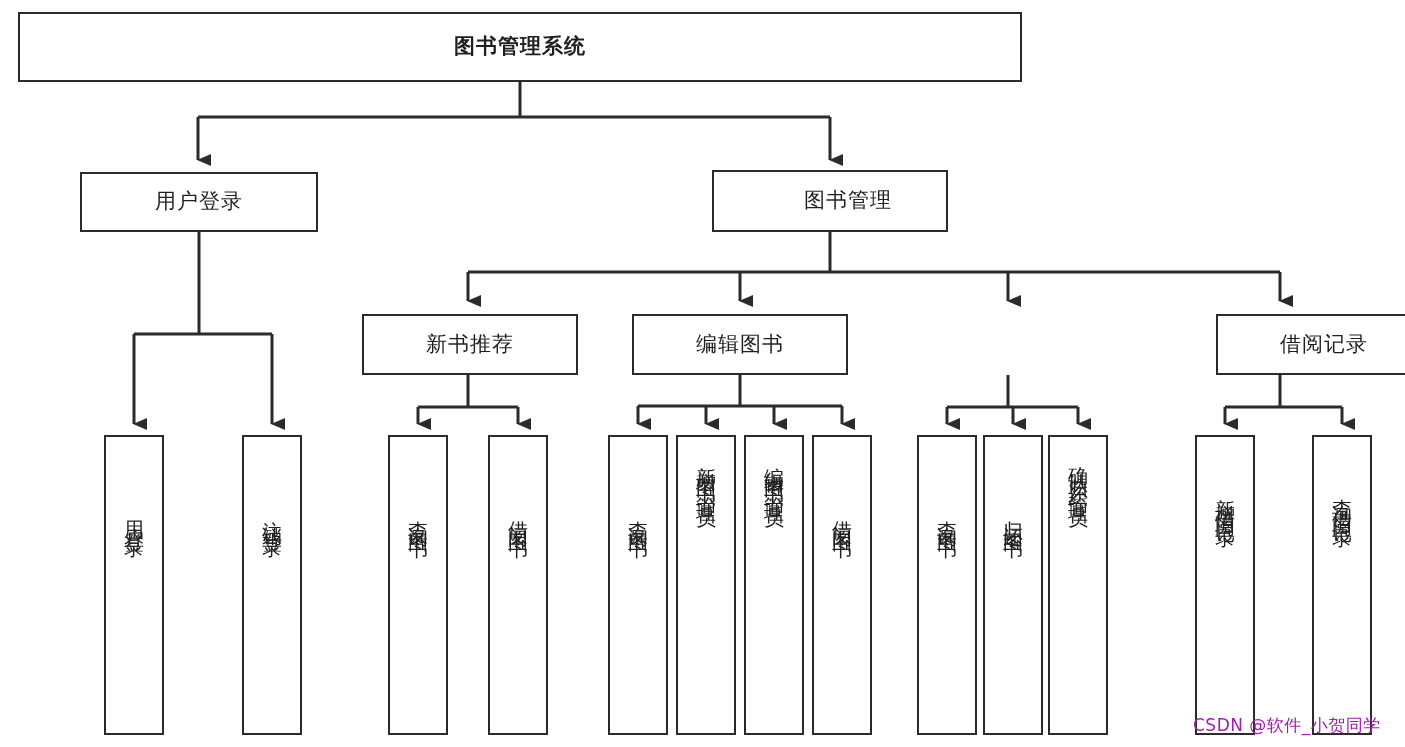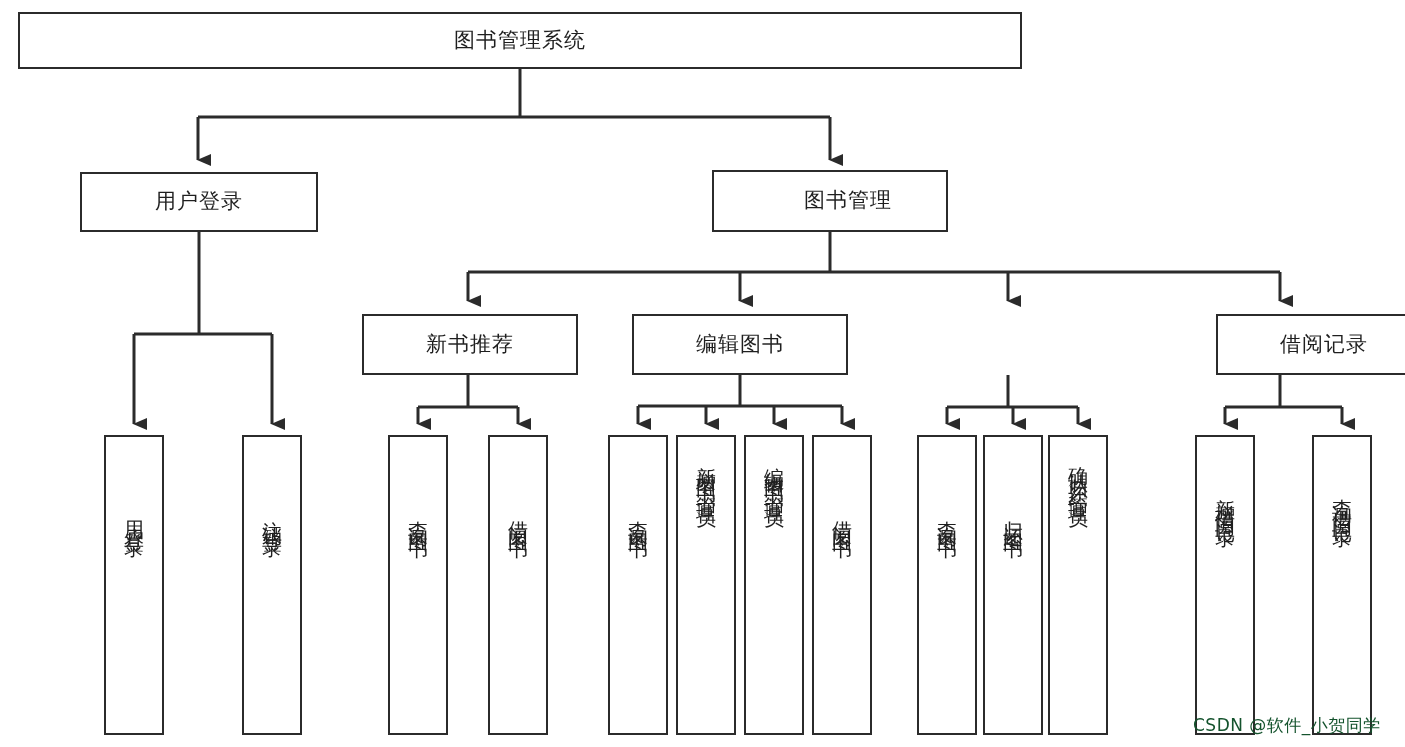--- a/index.html
+++ b/index.html
@@ -63,21 +63,21 @@
   }
   .node.leaf.mid .label {
     margin-top: 40px;
   }
   .node.leaf.tall .label {
     margin-top: 8px;
   }
   .watermark {
     position: absolute;
     font-size: 17px;
-    color: #14532d;
+    color: #a21caf;
     letter-spacing: 0.5px;
     white-space: nowrap;
     z-index: 5;
   }
 </style>
 </head>
 <body>
 
 <div id="canvas">
 
@@ -125,21 +125,21 @@
       <path d="M 1078 407 L 1078 424" marker-end="url(#arrow)"></path>
 
       <path d="M 1280 375 L 1280 407"></path>
       <path d="M 1225 407 L 1342 407"></path>
       <path d="M 1225 407 L 1225 424" marker-end="url(#arrow)"></path>
       <path d="M 1342 407 L 1342 424" marker-end="url(#arrow)"></path>
 
     </g>
   </svg>
 
-  <div class="node" style="left:18px; top:12px; width:1004px; height:57px;">
+  <div class="node" style="left:18px; top:12px; width:1004px; height:70px;font-weight:bold;">
     <span class="label">图书管理系统</span>
   </div>
 
   <div class="node" style="left:80px; top:172px; width:238px; height:60px;">
     <span class="label">用户登录</span>
   </div>
 
   <div class="node" style="left:712px; top:170px; width:236px; height:62px;padding-left:36px;">
     <span class="label">图书管理</span>
   </div>

